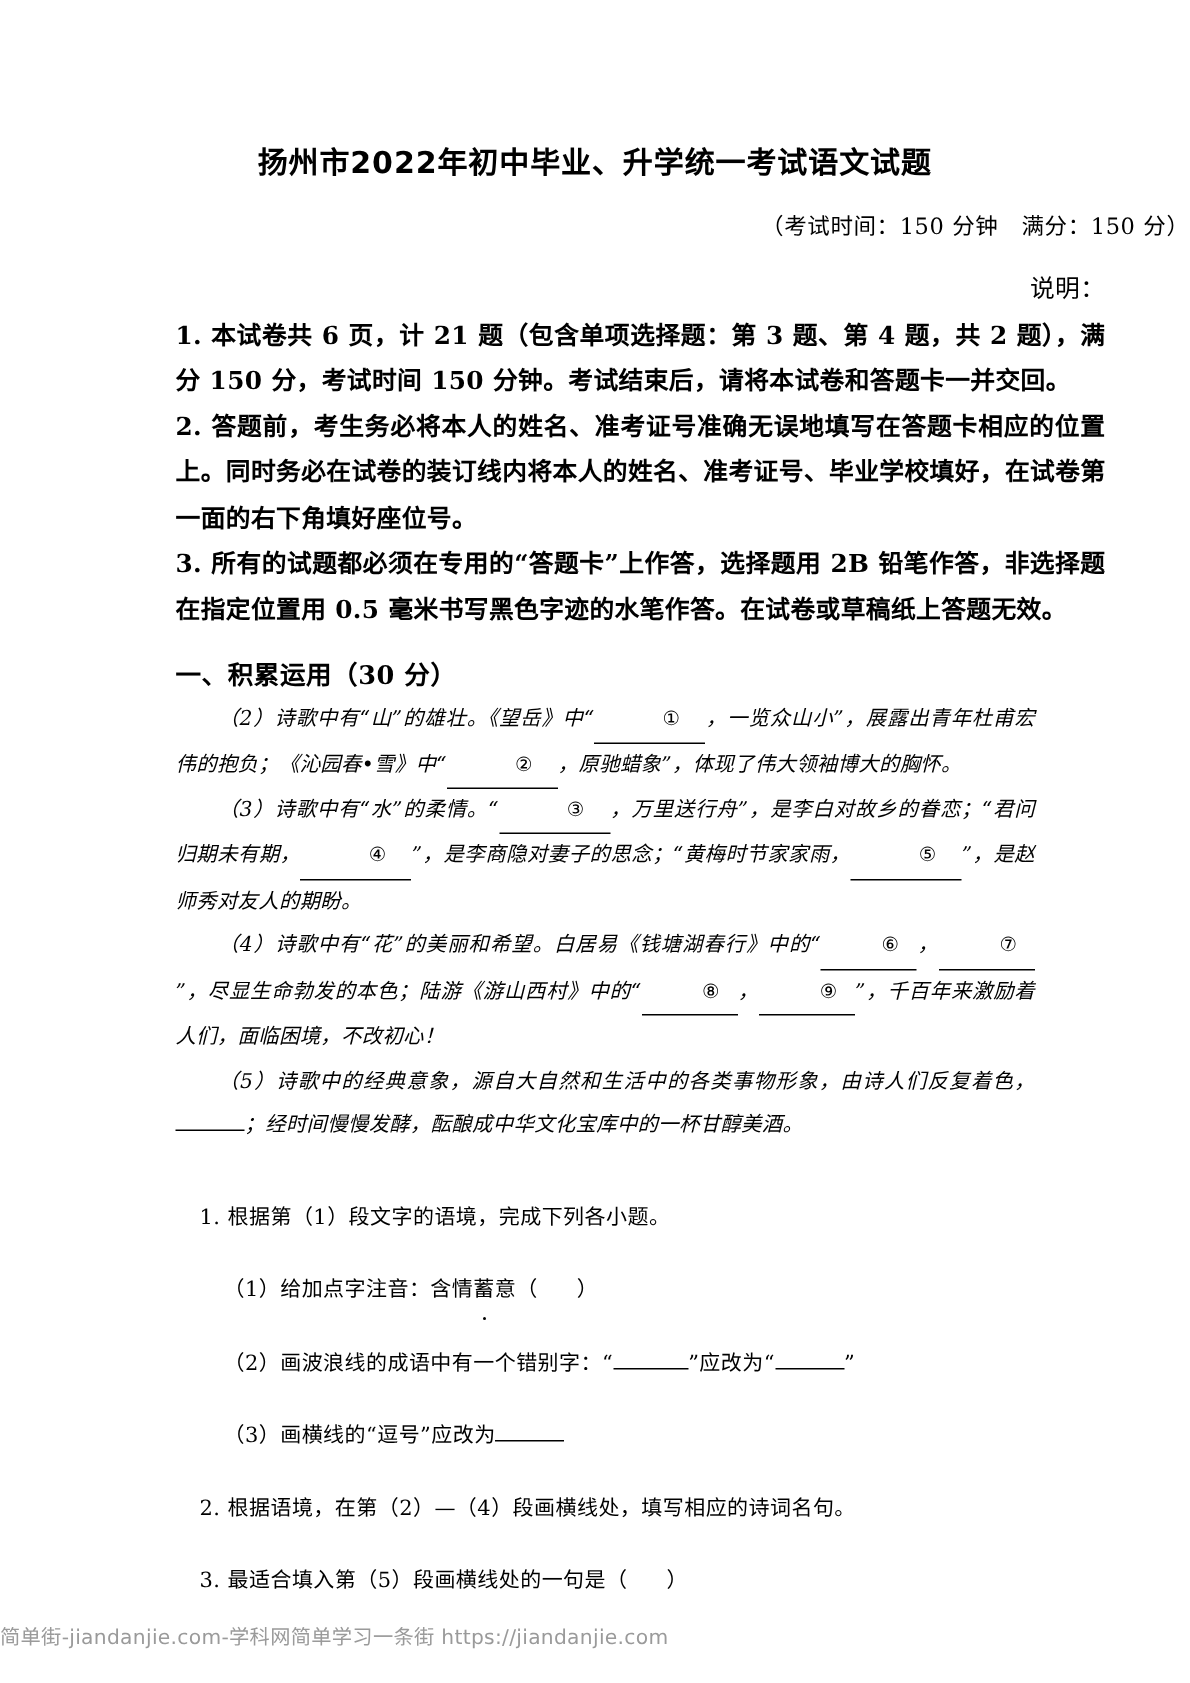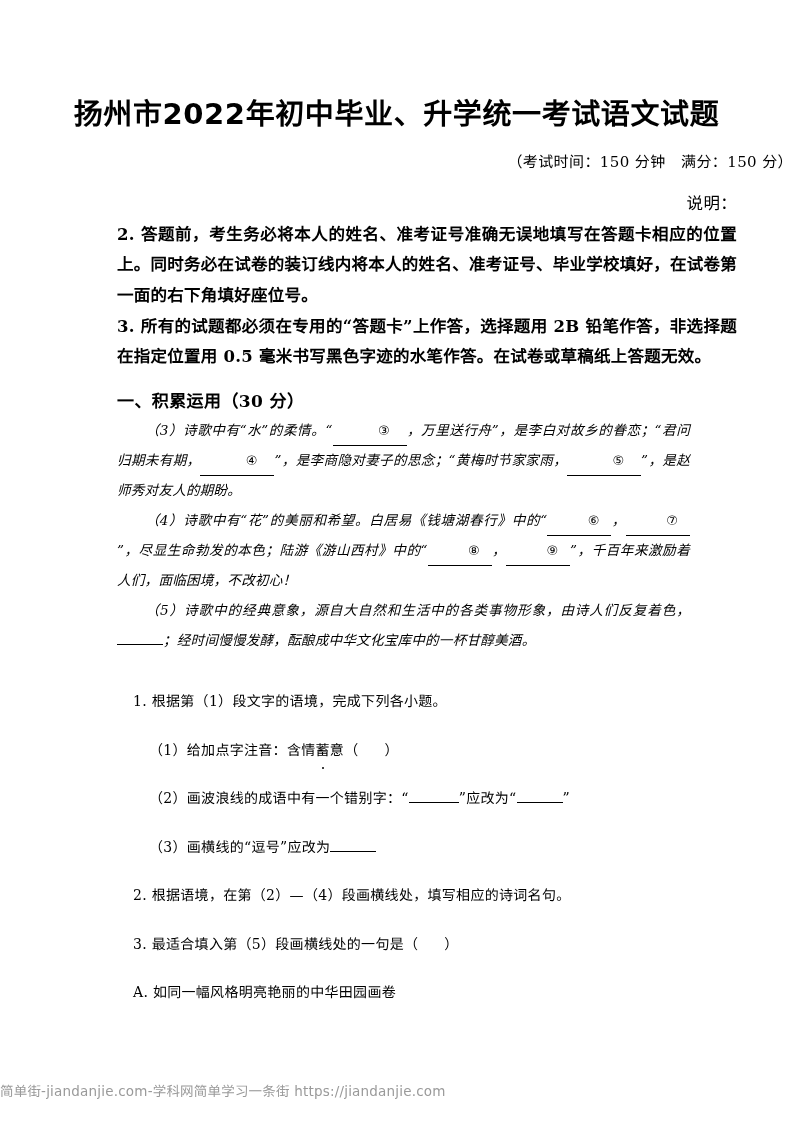--- a/index.html
+++ b/index.html
@@ -25,21 +25,21 @@
     height: 1122px;
     box-sizing: border-box;
     padding: 0;
   }
 
   
   .doc-title {
     text-align: center;
     font-family: "DejaVu Sans", "Liberation Sans", sans-serif;
     font-weight: bold;
-    font-size: 29px;
+    font-size: 20px;
     letter-spacing: 0.6px;
     margin: 0;
     padding-top: 96px;
     line-height: 1.25;
   }
   .doc-subtitle {
     text-align: right;
     font-size: 15px;
     font-weight: normal;
     margin: 0;
@@ -178,29 +178,31 @@
 </head>
 <body>
 
 <div class="page">
 
   <h1 class="doc-title">扬州市2022年初中毕业、升学统一考试语文试题</h1>
   <div class="doc-subtitle">（考试时间：150 分钟　满分：150 分）</div>
 
   <div class="instructions">
     <p class="instr-head">说明：</p>
+    <p class="instr-item">1. 本试卷共 6 页，计 21 题（包含单项选择题：第 3 题、第 4 题，共 2 题），满分 150 分，考试时间 150 分钟。考试结束后，请将本试卷和答题卡一并交回。</p>
     <p class="instr-item">2. 答题前，考生务必将本人的姓名、准考证号准确无误地填写在答题卡相应的位置上。同时务必在试卷的装订线内将本人的姓名、准考证号、毕业学校填好，在试卷第一面的右下角填好座位号。</p>
     <p class="instr-item">3. 所有的试题都必须在专用的“答题卡”上作答，选择题用 2B 铅笔作答，非选择题在指定位置用 0.5 毫米书写黑色字迹的水笔作答。在试卷或草稿纸上答题无效。</p>
   </div>
 
   <p class="section-heading">一、积累运用（30 分）</p>
 
   <div class="passage">
 
 
+    <p class="indent"><span>（2）诗歌中有“山”的雄壮。《望岳》中“</span><span class="blank w-xl circled">①</span><span>，一览众山小”，展露出青年杜甫宏伟的抱负；《沁园春•雪》中“</span><span class="blank w-xl circled">②</span><span>，原驰蜡象”，体现了伟大领袖博大的胸怀。</span></p>
 
     <p class="indent"><span>（3）诗歌中有“水”的柔情。“</span><span class="blank w-xl circled">③</span><span>，万里送行舟”，是李白对故乡的眷恋；“君问归期未有期，</span><span class="blank w-xl circled">④</span><span>”，是李商隐对妻子的思念；“黄梅时节家家雨，</span><span class="blank w-xl circled">⑤</span><span>”，是赵师秀对友人的期盼。</span></p>
 
     <p class="indent"><span>（4）诗歌中有“花”的美丽和希望。白居易《钱塘湖春行》中的“</span><span class="blank w-lg circled">⑥</span><span>，</span><span class="blank w-lg circled">⑦</span><span>”，尽显生命勃发的本色；陆游《游山西村》中的“</span><span class="blank w-lg circled">⑧</span><span>，</span><span class="blank w-lg circled">⑨</span><span>”，千百年来激励着人们，面临困境，不改初心！</span></p>
 
     <p class="indent"><span>（5）诗歌中的经典意象，源自大自然和生活中的各类事物形象，由诗人们反复着色，</span><span class="blank w-md"></span><span>；经时间慢慢发酵，酝酿成中华文化宝库中的一杯甘醇美酒。</span></p>
 
   </div>
 
   <div class="questions">
@@ -210,19 +212,18 @@
     <p class="sub"><span>（1）给加点字注音：含情</span><span class="dot-char">蓄</span><span>意（</span><span class="paren-gap"></span><span>）</span></p>
 
     <p class="sub"><span>（2）画波浪线的成语中有一个错别字：“</span><span class="q-blank"></span><span>”应改为“</span><span class="q-blank short"></span><span>”</span></p>
 
     <p class="sub"><span>（3）画横线的“逗号”应改为</span><span class="q-blank short"></span></p>
 
     <p>2. 根据语境，在第（2）—（4）段画横线处，填写相应的诗词名句。</p>
 
     <p><span>3. 最适合填入第（5）段画横线处的一句是（</span><span class="paren-gap"></span><span>）</span></p>
 
-    <p>A. 如同一幅风格明亮艳丽的中华田园画卷</p>
 
   </div>
 
   <div class="footer">简单街-jiandanjie.com-学科网简单学习一条街 https://jiandanjie.com</div>
 
 </div>
 
 </body></html>

